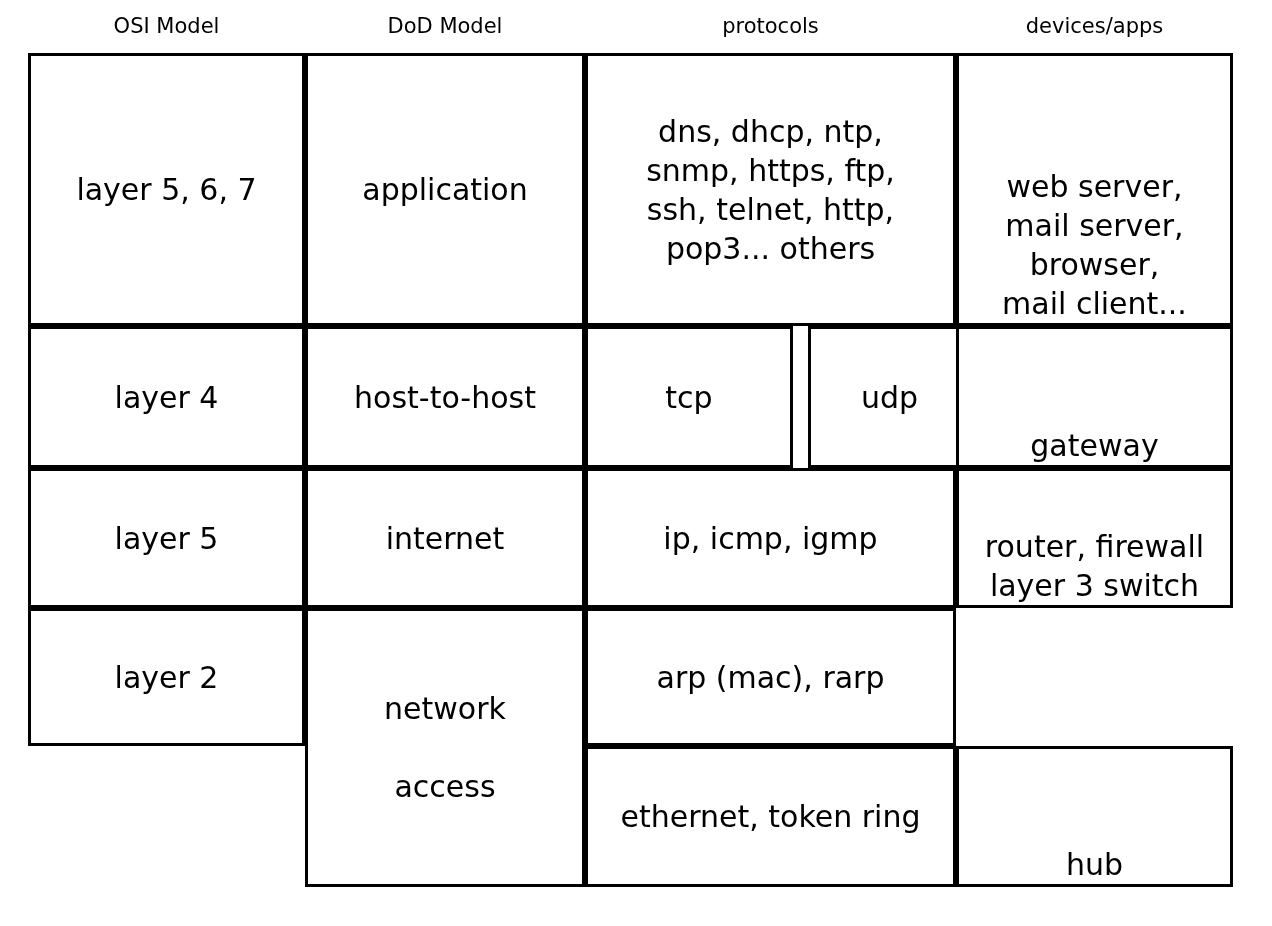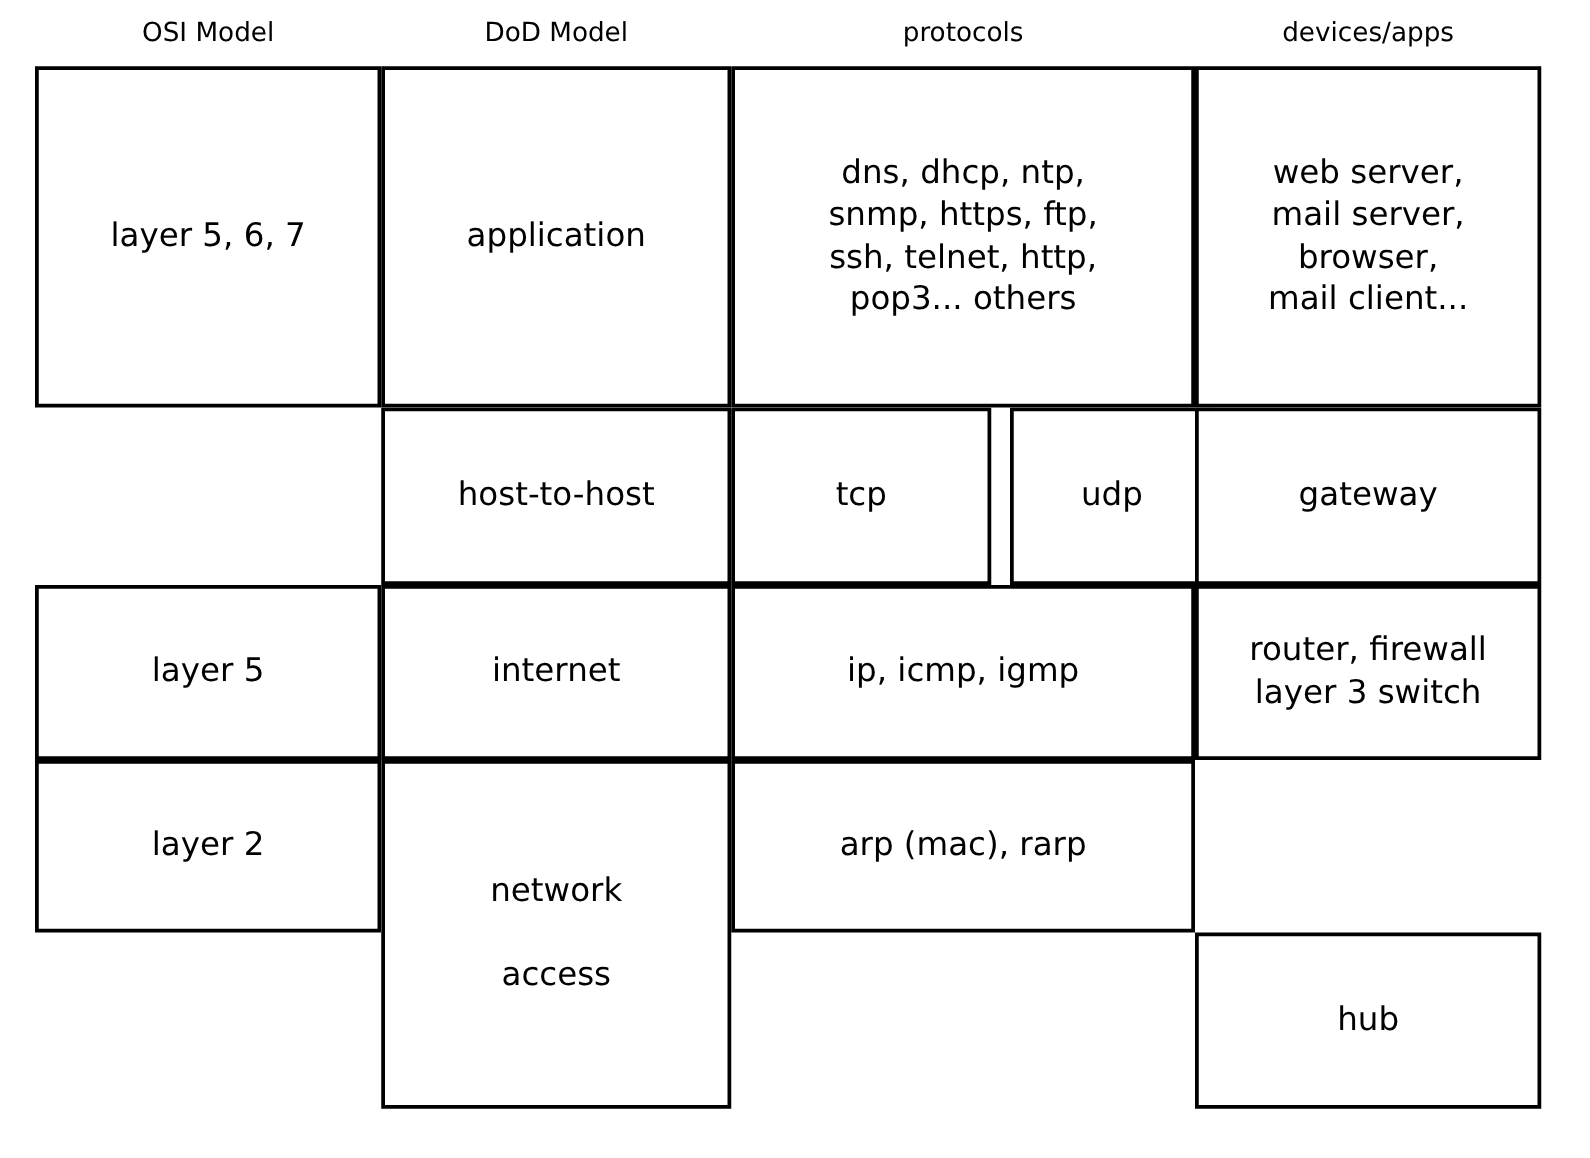--- a/index.html
+++ b/index.html
@@ -54,21 +54,21 @@
 
   .cell {
     position: absolute;
     box-sizing: border-box;
     border: 3px solid #000000;
     background: #ffffff;
     display: flex;
     align-items: center;
     justify-content: center;
     text-align: center;
-    font-size: 26px;
+    font-size: 30px;
     line-height: 1.30;
     padding: 0 6px;
   }
   .cell .txt {
     display: block;
     white-space: pre-line;
   }
 
   
   
@@ -83,21 +83,21 @@
   
   
   
   
 
   .c-osi   { left: 0px;   width: 277px; }
   .c-dod   { left: 277px; width: 280px; }
   .c-pro   { left: 557px; width: 371px; }
   .c-tcp   { left: 557px; width: 208px; align-items: center; }
   .c-udp   { left: 780px; width: 163px; justify-content: center; }
-  .c-dev   { left: 928px; width: 277px; }
+  .c-dev   { left: 928px; width: 277px; align-items: flex-end; }
 
   .r1 { top: 0px;   height: 273px; }
   .r2 { top: 273px; height: 142px; }
   .r3 { top: 415px; height: 140px; }
   .r4 { top: 555px; height: 138px; }
   .r5 { top: 693px; height: 141px; }
   .r45{ top: 555px; height: 279px; }
 </style>
 </head>
 <body>
@@ -125,20 +125,23 @@
 ssh, telnet, http,
 pop3... others</span>
     </div>
     <div class="cell c-dev r1">
       <span class="txt">web server,
 mail server,
 browser,
 mail client...</span>
     </div>
 
+    <div class="cell c-osi r2">
+      <span class="txt">layer 4</span>
+    </div>
     <div class="cell c-dod r2">
       <span class="txt">host-to-host</span>
     </div>
     <div class="cell c-tcp r2">
       <span class="txt">tcp</span>
     </div>
     <div class="cell c-udp r2">
       <span class="txt">udp</span>
     </div>
     <div class="cell c-dev r2">
@@ -165,18 +168,21 @@
 access</span>
     </div>
 
     <div class="cell c-osi r4">
       <span class="txt">layer 2</span>
     </div>
     <div class="cell c-pro r4">
       <span class="txt">arp (mac), rarp</span>
     </div>
 
+    <div class="cell c-pro r5">
+      <span class="txt">ethernet, token ring</span>
+    </div>
     <div class="cell c-dev r5">
       <span class="txt">hub</span>
     </div>
 
   </div>
 </div>
 
 </body></html>

